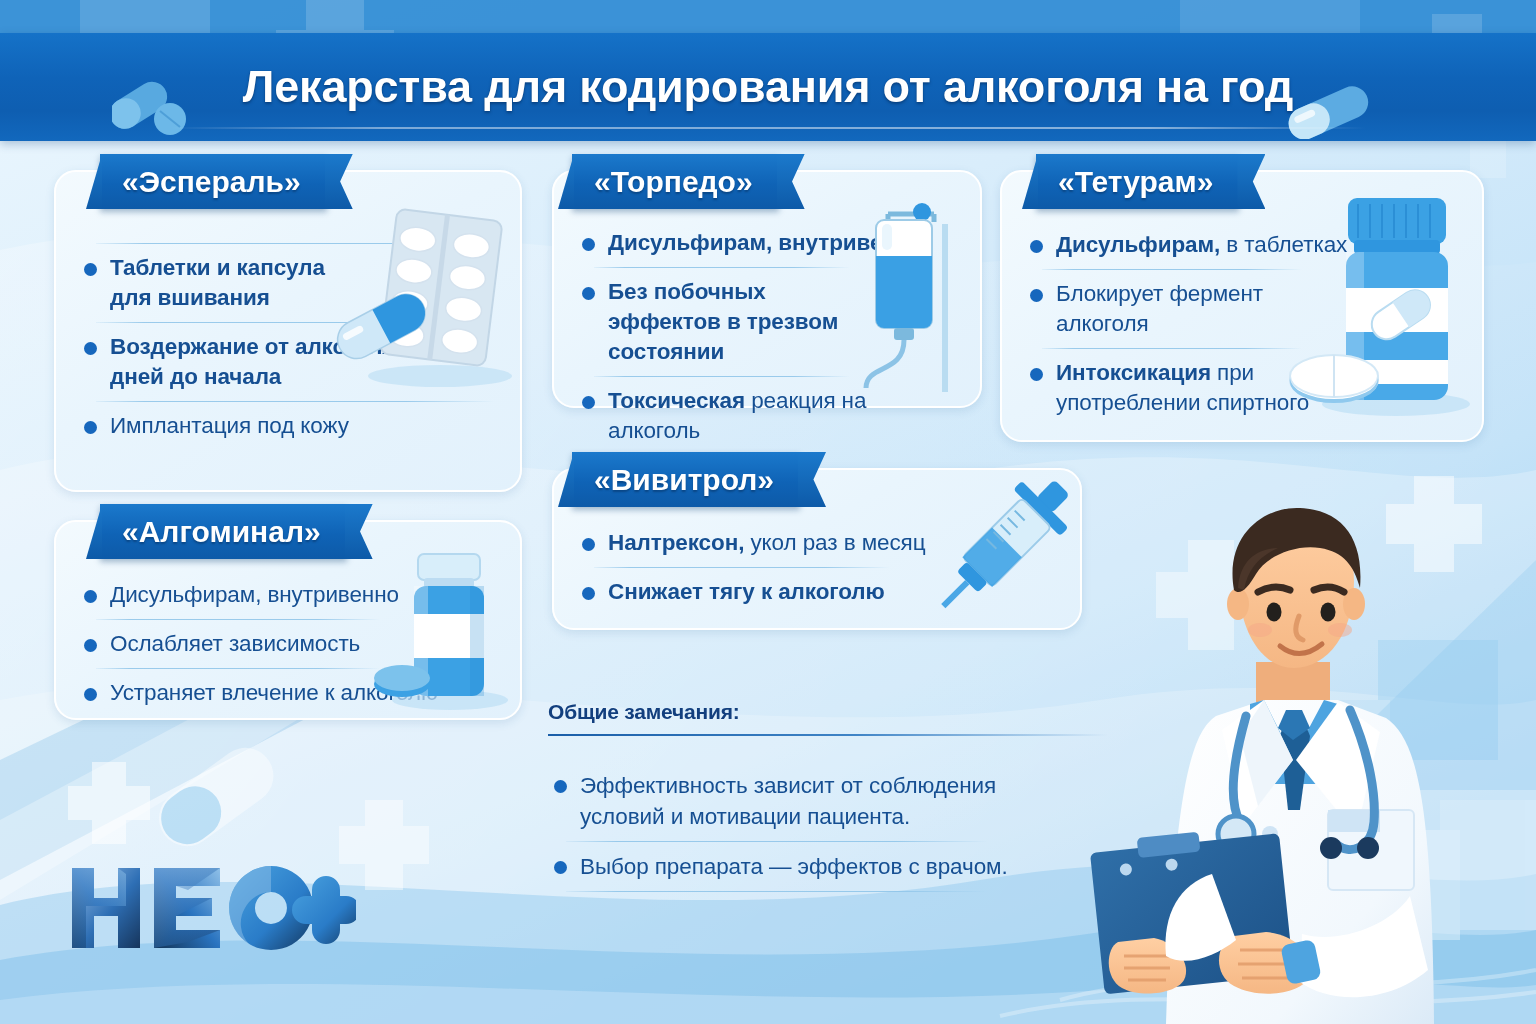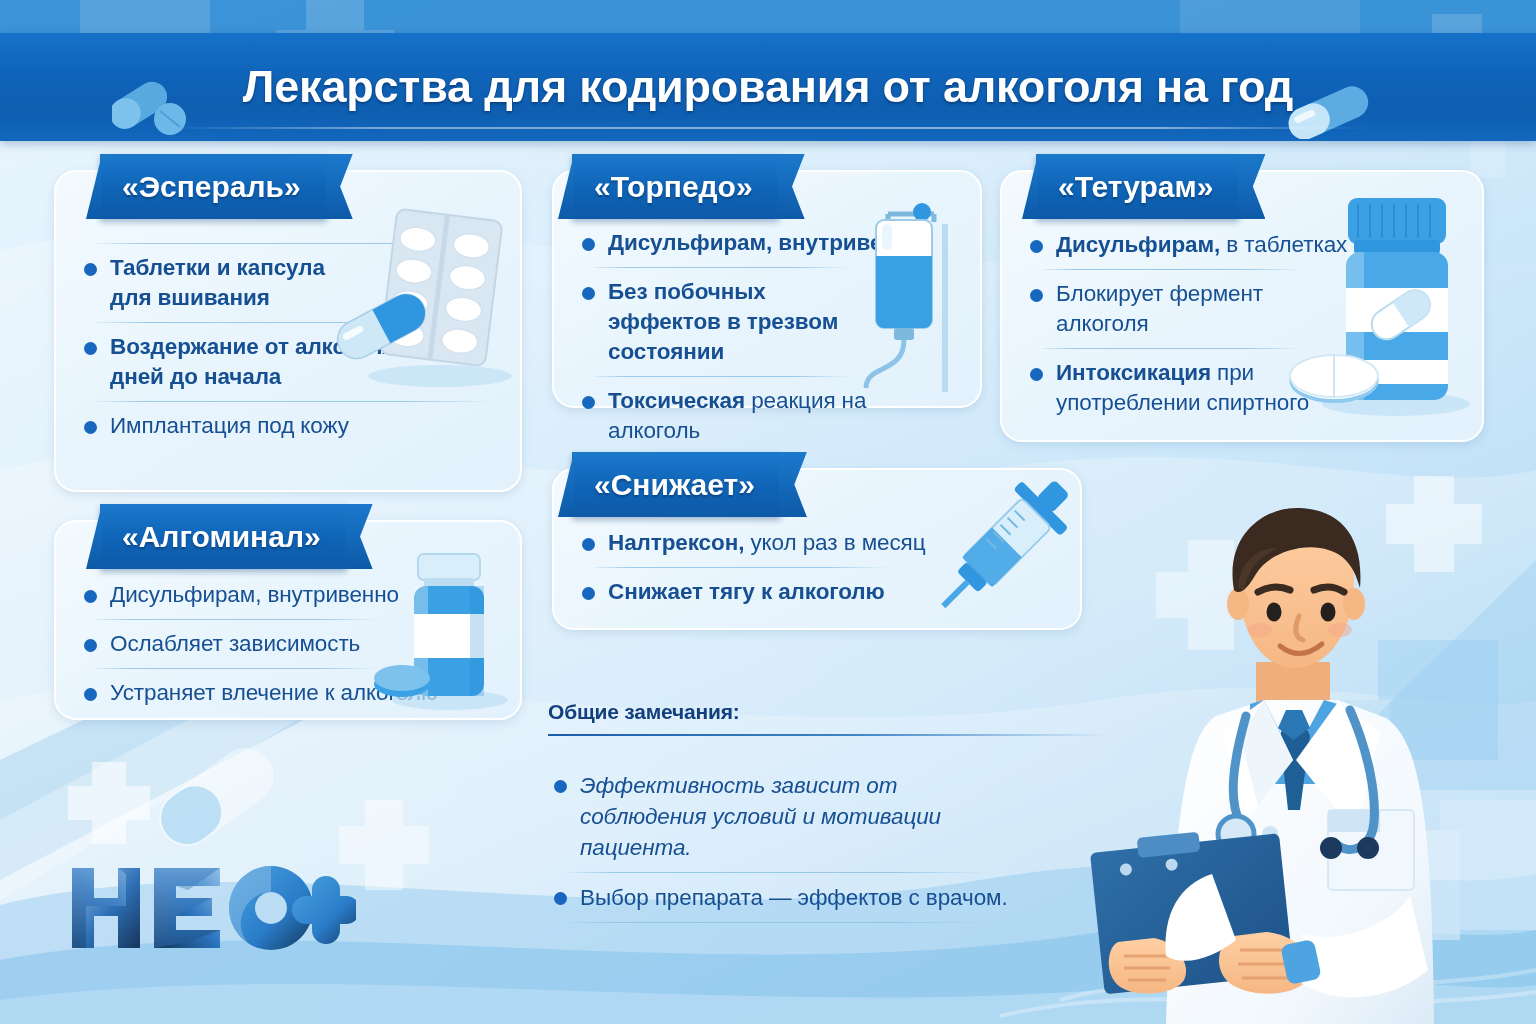--- a/index.html
+++ b/index.html
@@ -55,21 +55,21 @@
     border-radius: 22px;
     box-shadow: 0 3px 10px rgba(30,90,150,0.13);
     z-index: 10;
   }
   .card-inner { position: relative; width: 100%; height: 100%; }
 
   
   .ribbon {
     position: absolute;
     top: -18px;
-    height: 65px;
+    height: 55px;
     background: linear-gradient(180deg, #1b79cc 0%, #0f63b6 55%, #0d5aa8 100%);
     box-shadow: 0 3px 6px rgba(12,62,116,0.35);
     display: flex; align-items: center;
     padding: 0 26px 0 22px;
     z-index: 3;
   }
   .ribbon-label {
     color: #ffffff; font-size: 30px; font-weight: bold;
     white-space: nowrap;
     text-shadow: 0 2px 2px rgba(5,45,92,0.5);
@@ -364,21 +364,21 @@
           <span class="dot"></span>
           <span class="btext" style="max-width:330px;"><span></span><b>Интоксикация</b><span> при употреблении спиртного</span></span>
         </div>
       </div>
     </div>
   </div>
 
   <div class="card" style="left:552px; top:468px; width:530px; height:162px;">
     <div class="card-inner">
       <div class="ribbon" style="left:18px;">
-        <span class="ribbon-label">«Снижает»</span>
+        <span class="ribbon-label">«Вивитрол»</span>
       </div>
 
       <svg class="ill" style="right:-12px; top:-14px; width:180px; height:180px;" viewBox="0 0 180 180" xmlns="http://www.w3.org/2000/svg">
         <g transform="rotate(45 90 90)">
           <rect x="80" y="6" width="22" height="26" rx="5" fill="#2f96df"></rect>
           <rect x="58" y="30" width="66" height="12" rx="4" fill="#2f96df"></rect>
           <rect x="70" y="42" width="42" height="84" rx="5" fill="#d8eefa" stroke="#9ccbe9" stroke-width="2"></rect>
           <rect x="70" y="84" width="42" height="42" fill="#3aa0e4" opacity="0.85"></rect>
           <g stroke="#76b8e0" stroke-width="2">
             <path d="M74 56 h14 M74 66 h14 M74 76 h14 M74 86 h14 M74 96 h14"></path>
@@ -442,21 +442,21 @@
   </div>
 
   <div class="notes">
     <div class="notes-title">Общие замечания:</div>
     <div class="notes-rule"></div>
 
     <div style="height:34px;"></div>
 
     <div class="bullet-row">
       <span class="dot"></span>
-      <span class="btext" style="max-width:430px;font-style:italic;">Эффективность зависит от соблюдения условий и мотивации пациента.</span>
+      <span class="btext" style="max-width:430px;">Эффективность зависит от соблюдения условий и мотивации пациента.</span>
     </div>
     <div class="sep"></div>
     <div class="bullet-row">
       <span class="dot"></span>
       <span class="btext">Выбор препарата — эффектов с врачом.</span>
     </div>
     <div class="sep"></div>
   </div>
 
   <div class="logo">

